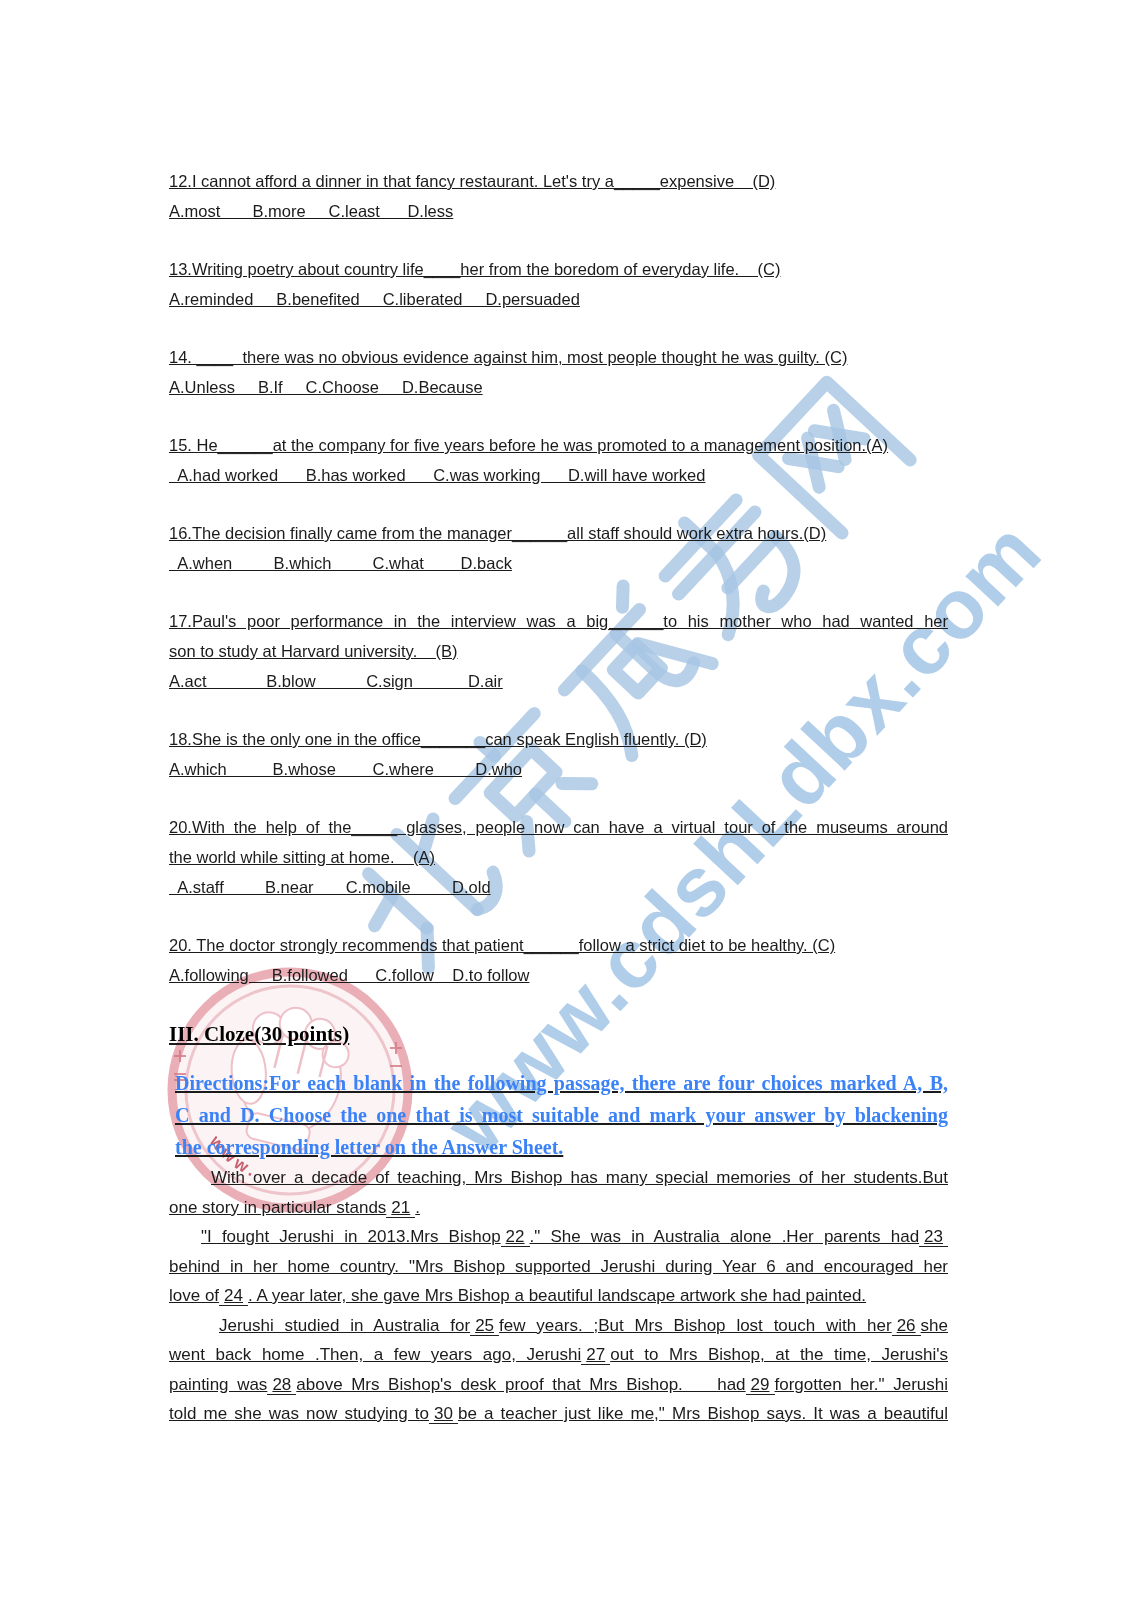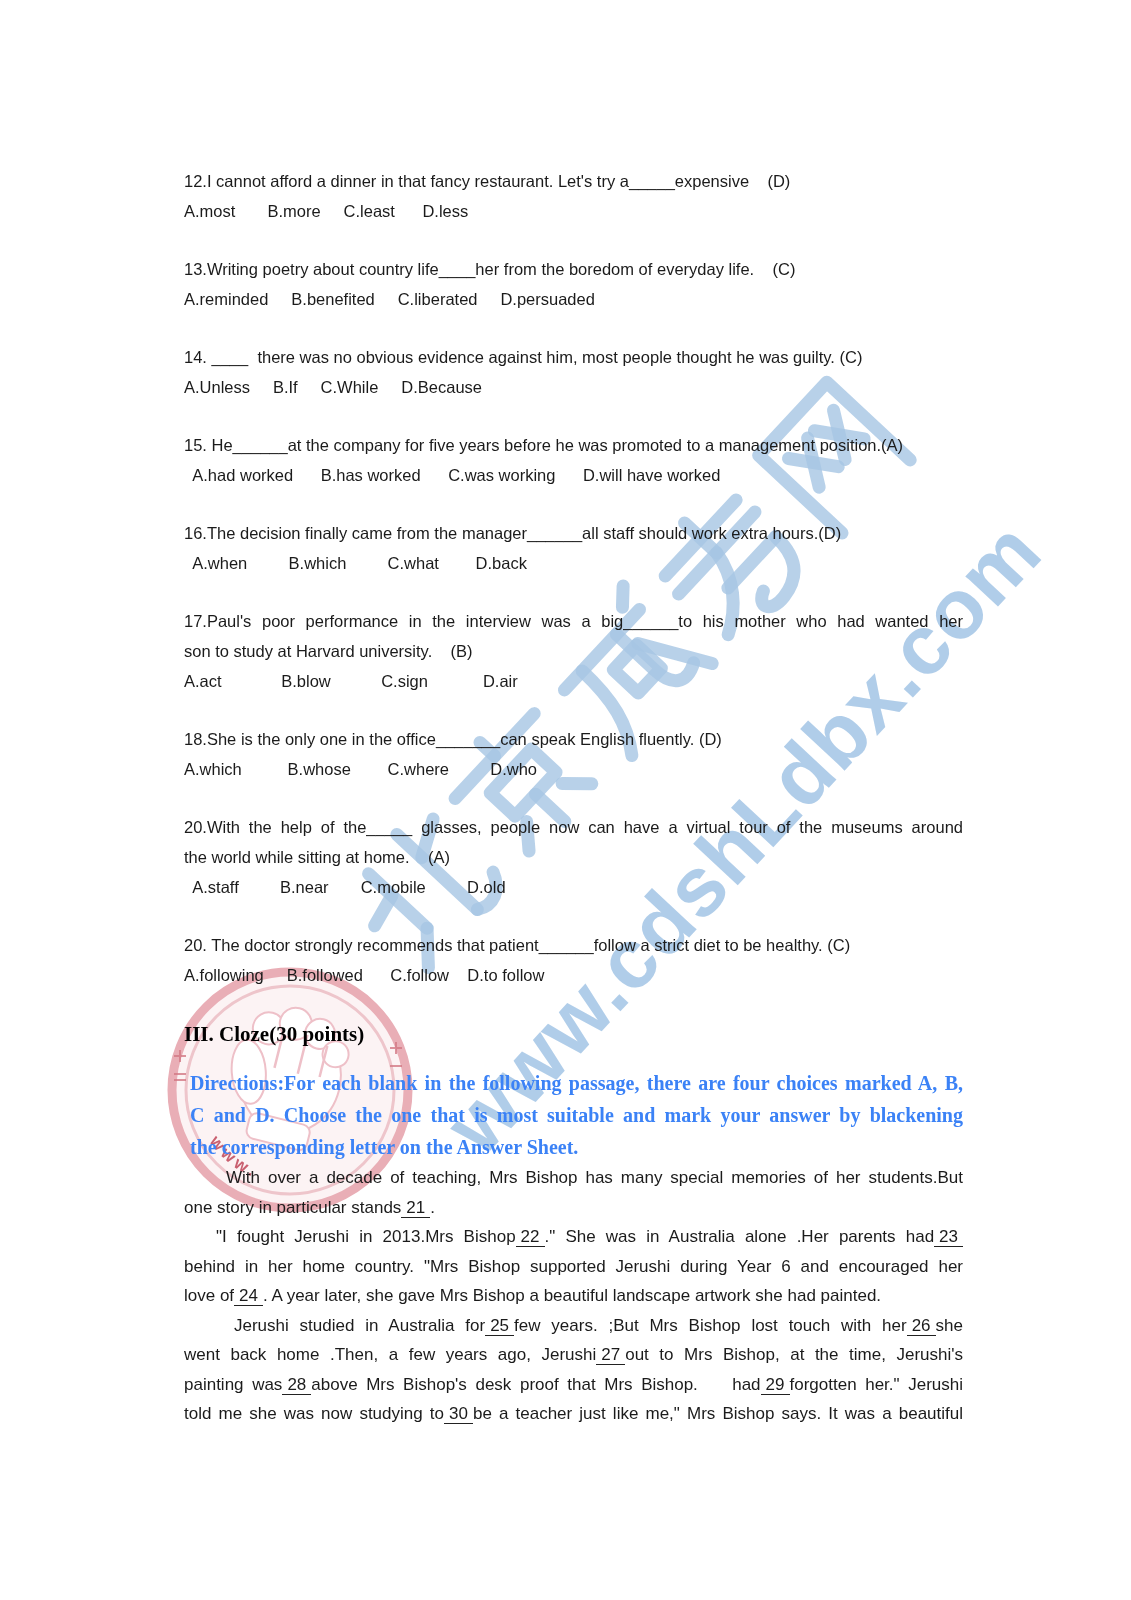--- a/index.html
+++ b/index.html
@@ -23,21 +23,21 @@
   .wm-url{
     position:relative;left:-40px;margin-top:75px;
     font-family:"Liberation Sans", sans-serif;
     font-weight:bold;font-size:84px;line-height:95px;
     letter-spacing:1px;white-space:nowrap;
     color:rgba(162,196,229,0.85);
   }
   .stamp{position:absolute;left:160px;top:960px;z-index:0;pointer-events:none;}
   
   .content{
-    position:absolute;left:184px;top:166px;width:779px;z-index:1;
+    position:absolute;left:169px;top:166px;width:779px;z-index:1;text-decoration:underline;
   }
   .q{margin:0 0 28px 0;}
   .line{
     font-size:16.5px;line-height:30px;white-space:pre;
   }
   .line.stretch{
     white-space:normal;
     text-align:justify;
     text-align-last:justify;
   }
@@ -156,21 +156,21 @@
       <div class="line">A.most       B.more     C.least      D.less</div>
     </div>
 
     <div class="q">
       <div class="line">13.Writing poetry about country life____her from the boredom of everyday life.    (C)</div>
       <div class="line">A.reminded     B.benefited     C.liberated     D.persuaded</div>
     </div>
 
     <div class="q">
       <div class="line">14. ____  there was no obvious evidence against him, most people thought he was guilty. (C)</div>
-      <div class="line">A.Unless     B.If     C.While     D.Because</div>
+      <div class="line">A.Unless     B.If     C.Choose     D.Because</div>
     </div>
 
     <div class="q">
       <div class="line">15. He______at the company for five years before he was promoted to a management position.(A)</div>
       <div class="line">  A.had worked      B.has worked      C.was working      D.will have worked</div>
     </div>
 
     <div class="q">
       <div class="line">16.The decision finally came from the manager______all staff should work extra hours.(D)</div>
       <div class="line">  A.when         B.which         C.what        D.back</div>

